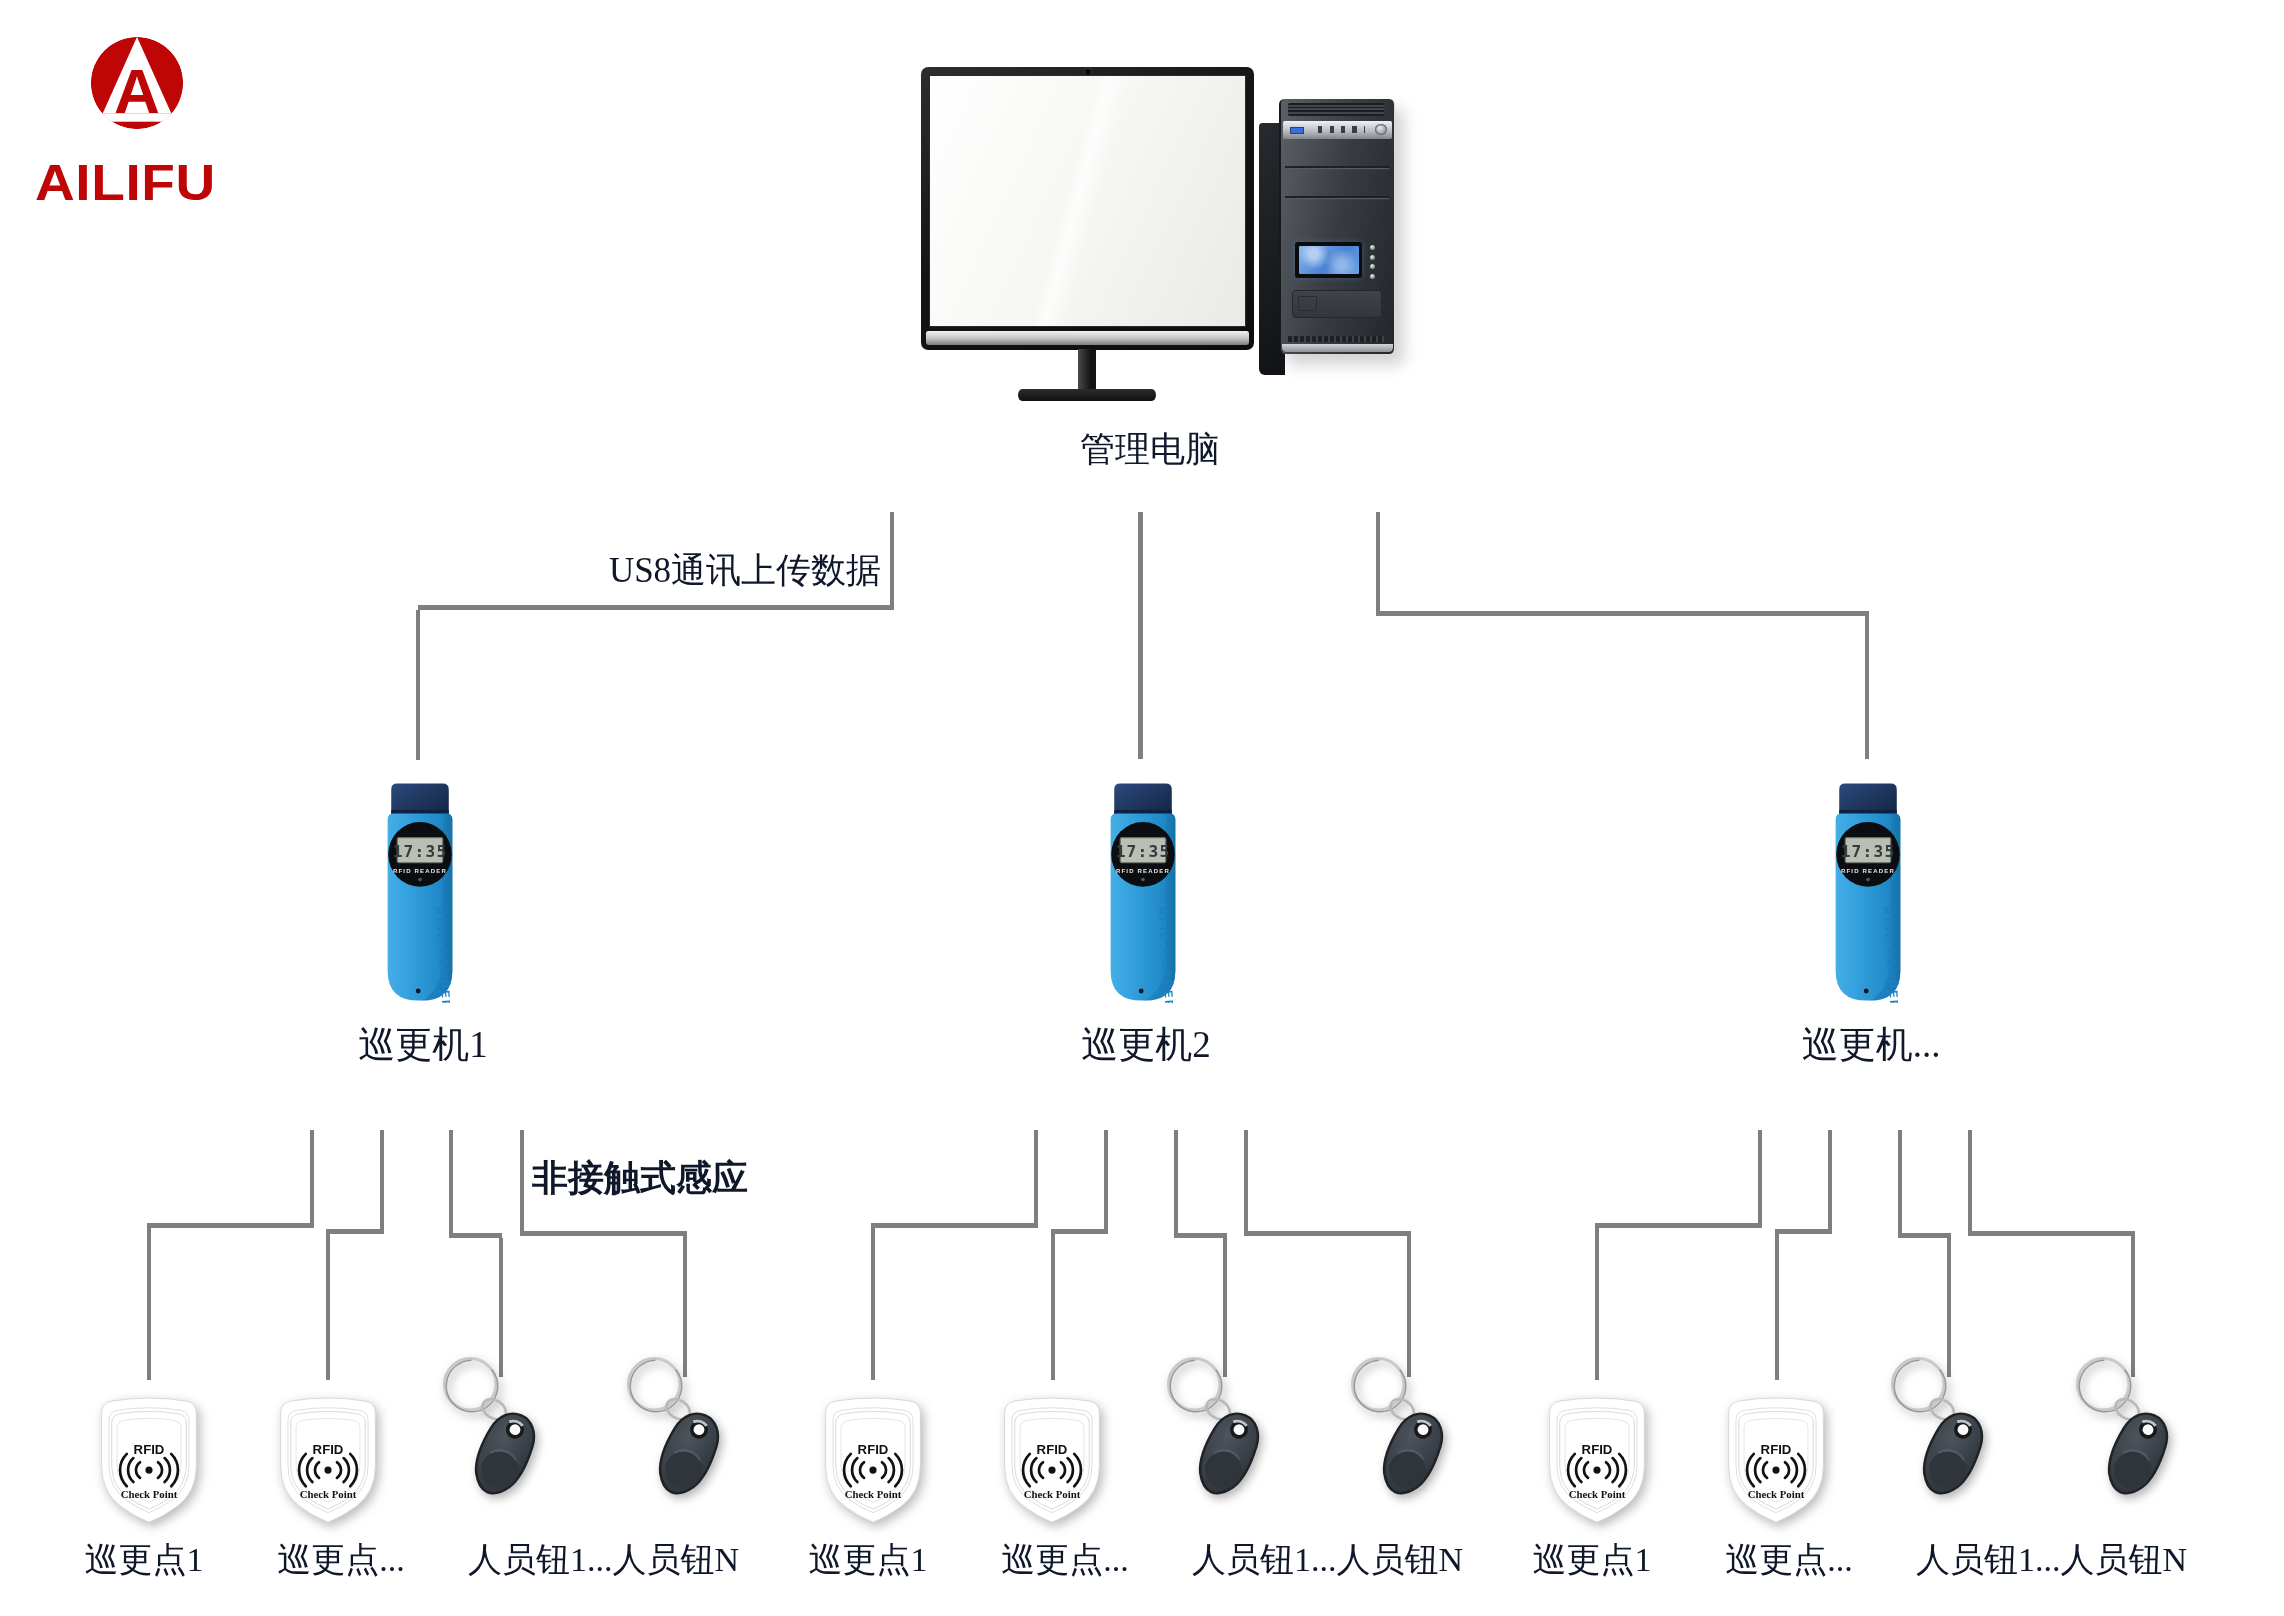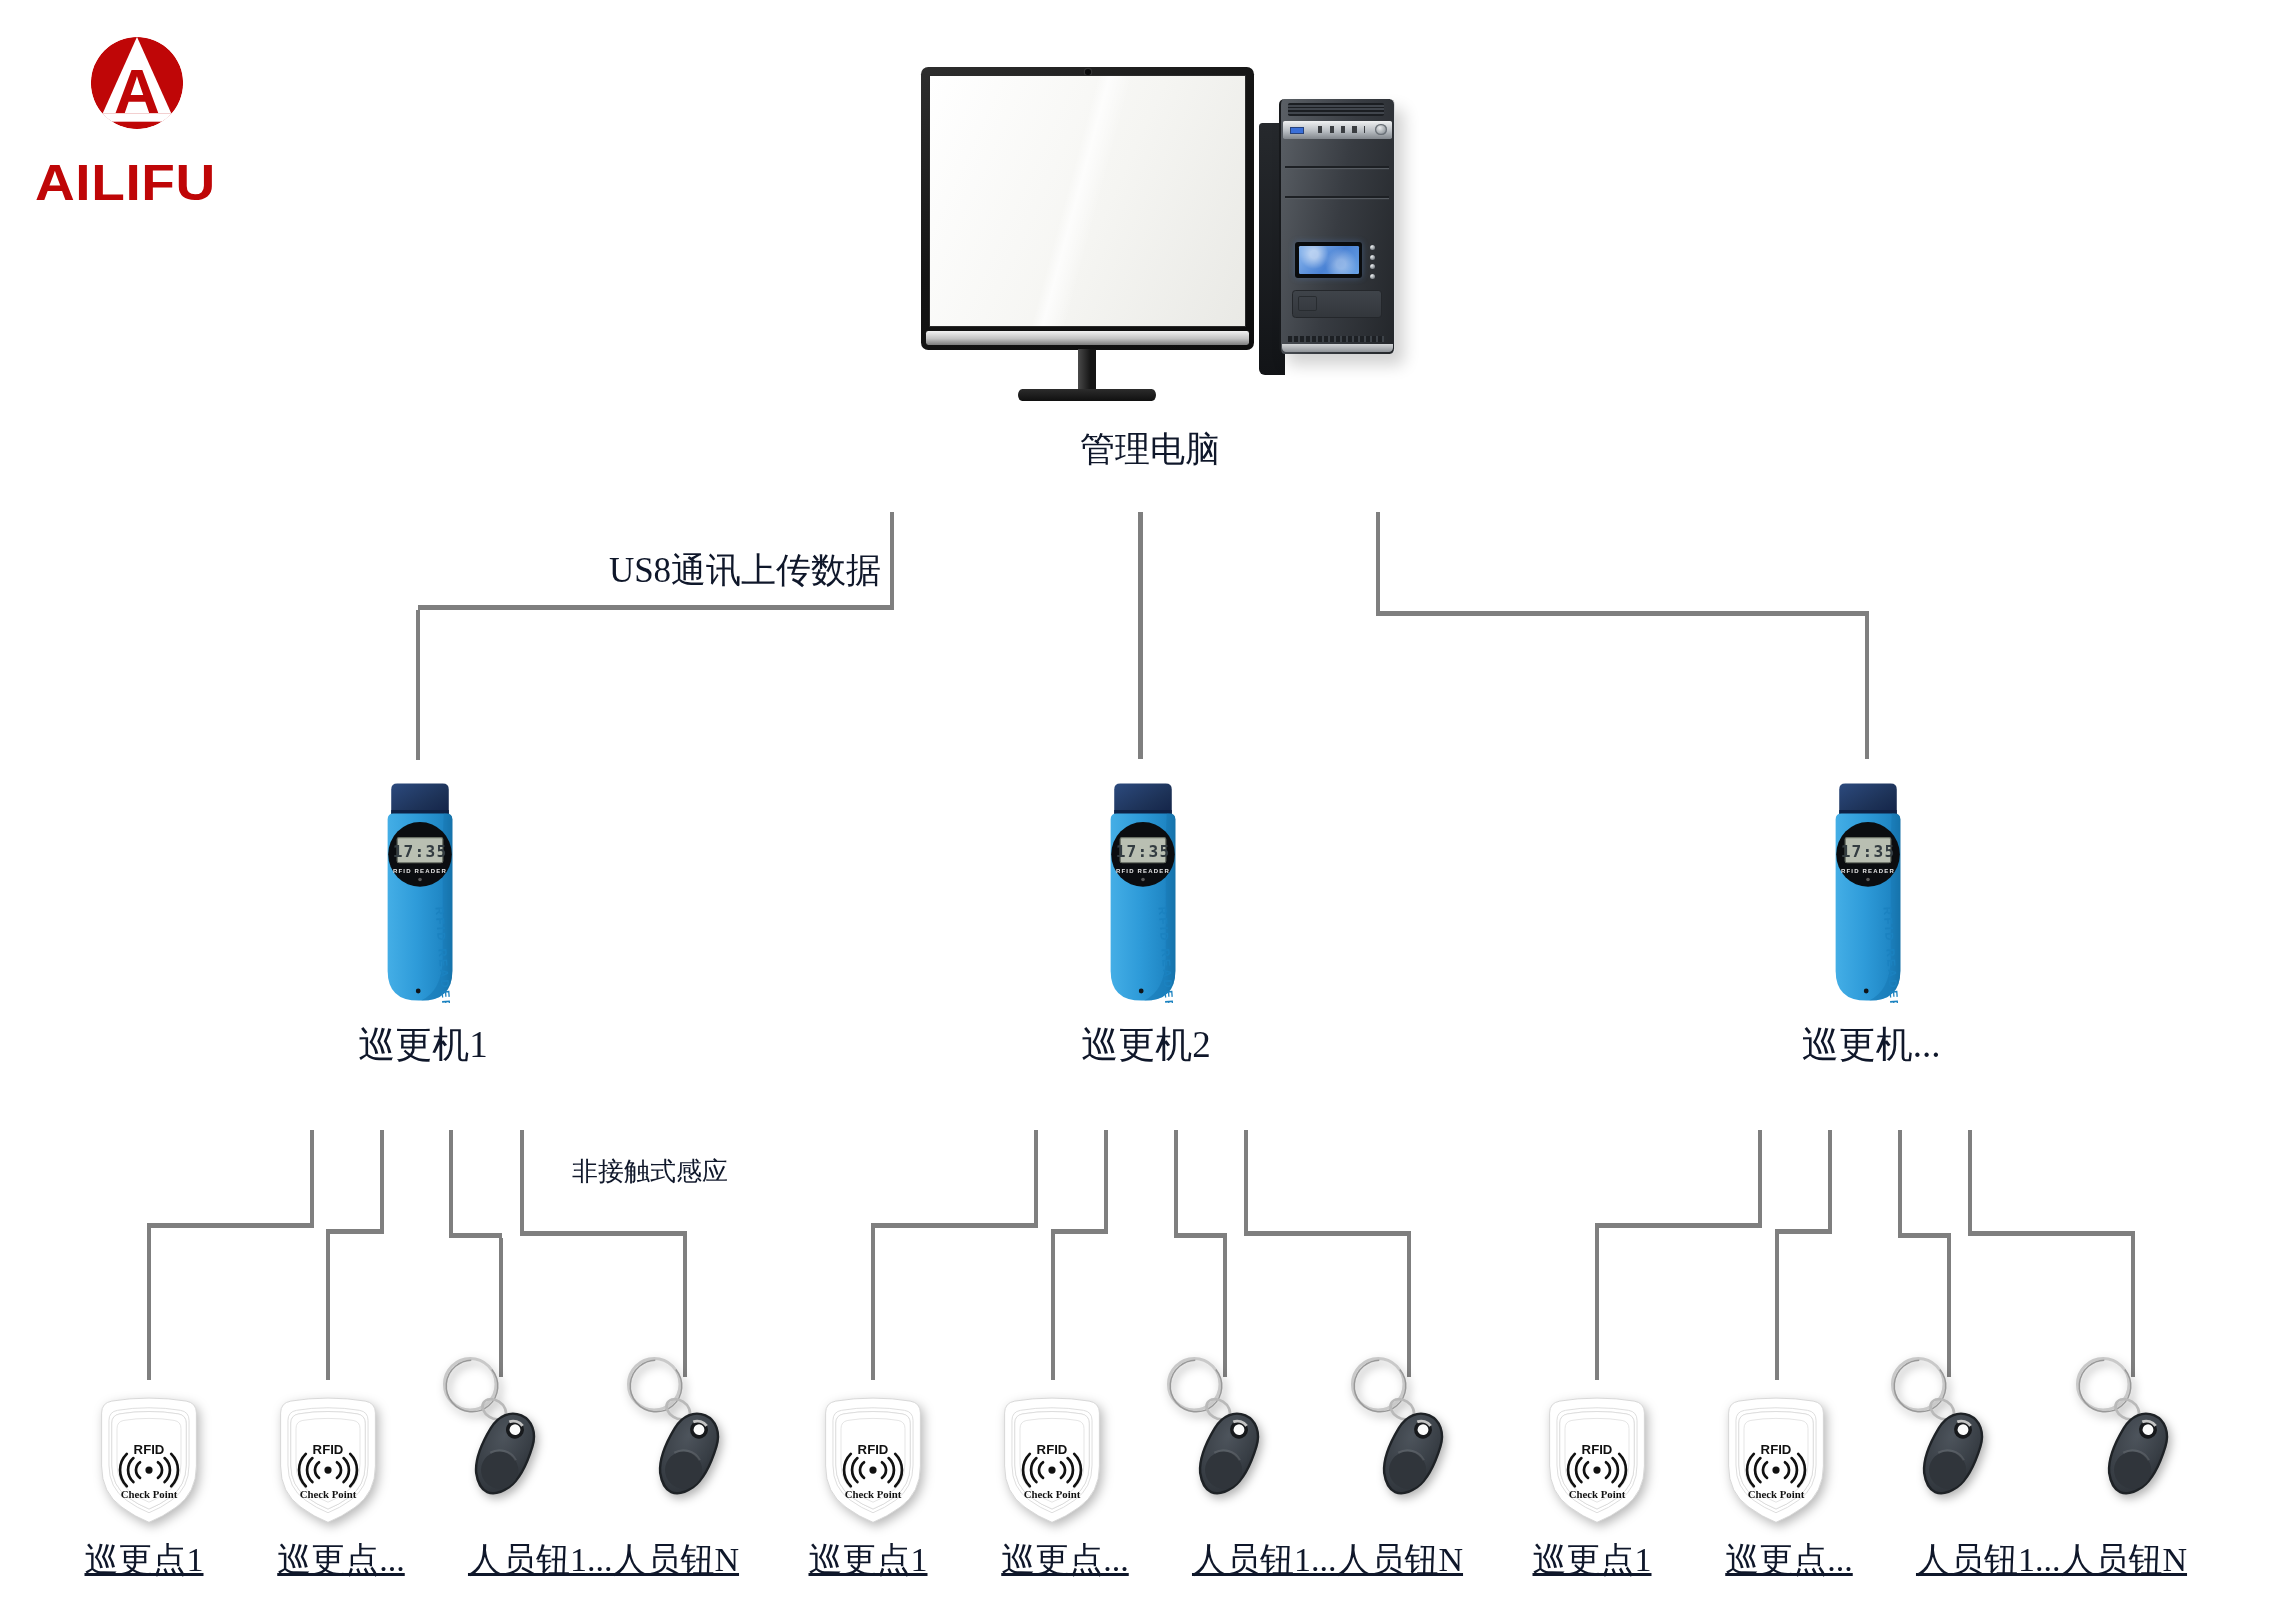--- a/index.html
+++ b/index.html
@@ -65,23 +65,23 @@
     border:1.8px solid #24272b;background:linear-gradient(180deg,#3f444a,#33373c);}
   .recess i{position:absolute;left:4.8px;top:4.8px;width:17px;height:13.2px;border:1.2px solid #282c30;border-radius:1.8px;}
   .botvent{position:absolute;bottom:12px;left:7.2px;right:9.6px;height:6px;
     background:repeating-linear-gradient(90deg,#1d2024 0 3.6px,#3d4248 3.6px 6px);}
   .botchrome{position:absolute;bottom:2.4px;left:1.2px;right:1.2px;height:7.2px;border-radius:0 0 4.2px 4.2px;
     background:linear-gradient(180deg,#d3d5d7,#8f9398);}
 
   
   .lbl-computer{position:absolute;left:1030px;top:426px;width:240px;font-size:35px;}
   .lbl-usb{position:absolute;left:598px;top:547px;width:294px;font-size:35px;}
-  .lbl-contactless{position:absolute;left:548px;top:1154px;width:204px;font-size:26px;}
+  .lbl-contactless{position:absolute;left:532px;top:1154px;width:204px;font-size:36px;font-weight:bold;}
   .lbl-reader{position:absolute;top:1020px;width:222px;font-size:37px;}
-  .lbl-item{position:absolute;top:1537px;font-size:34px;text-decoration:underline;}
+  .lbl-item{position:absolute;top:1537px;font-size:34px;}
 
   .shield-svg{filter:drop-shadow(3.6px 4.8px 5.4px rgba(0,0,0,.28));}
   .fob-svg{filter:drop-shadow(3px 4.2px 4.8px rgba(0,0,0,.30));}
 </style>
 </head>
 <body>
 
 <svg width="0" height="0" style="position:absolute" aria-hidden="true">
   <defs>
     <linearGradient id="capGrad" x1="0" y1="0" x2="1" y2="1">

